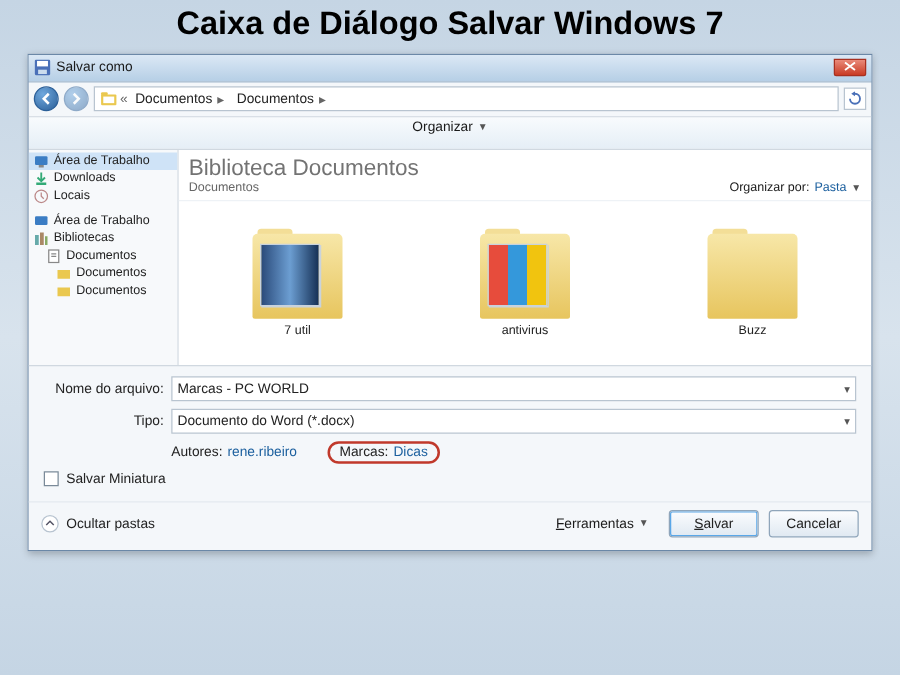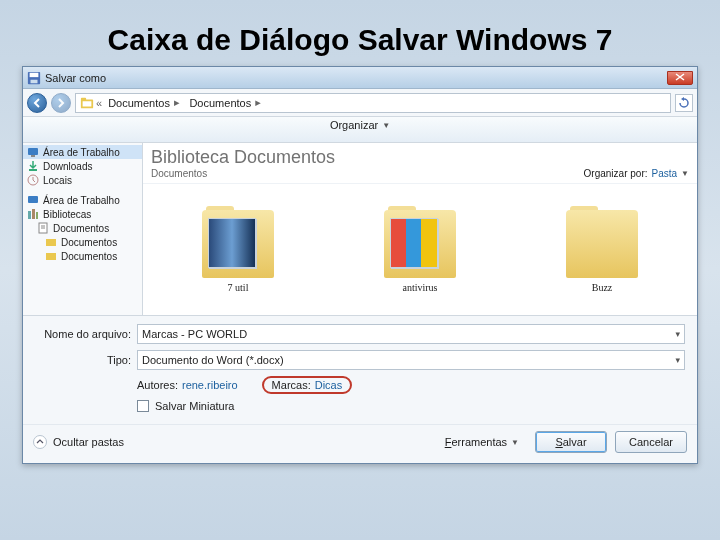--- a/index.html
+++ b/index.html
@@ -5,24 +5,24 @@
   * { box-sizing: border-box; margin: 0; padding: 0; }
   body {
     width: 720px; height: 540px;
     background: linear-gradient(180deg, #c5d5e4 0%, #d8e3ed 50%, #c5d5e4 100%);
     font-family: "Segoe UI", Tahoma, sans-serif;
     font-size: 11px;
     color: #222;
     overflow: hidden;
   }
   .slide-title {
-    font-size: 30px;
+    font-size: 26px;
     font-weight: 700;
     text-align: center;
-    padding: 23px 0 10px;
+    padding: 4px 0 10px;
     line-height: 1.1;
     font-family: Arial, sans-serif;
     color: #000;
   }
   .dialog {
     width: 676px;
     margin: 0 auto;
     background: #fff;
     border: 1px solid #6b88a7;
     box-shadow: 0 2px 6px rgba(0,0,0,0.25);
@@ -117,39 +117,39 @@
   .lib-org { font-size: 10px; color:#1a1a1a; display:flex; align-items:center; gap:4px;margin-top:10px; }
   .lib-org .link { color:#1b5f9e; }
   .folders { flex:1; display:flex; align-items:center; justify-content:space-around; padding: 8px 4px 4px; }
   .folder-item { display:flex; flex-direction:column; align-items:center; gap:4px; width: 100px; }
   .folder-thumb { width: 72px; height: 68px; position:relative; }
   .folder-back { position:absolute; inset:0; background:linear-gradient(180deg,#f7e7a8,#e7c55e); border-radius:4px 4px 2px 2px; }
   .folder-tab { position:absolute; top:-4px; left:4px; width:28px; height:8px; background:#f3de97; border-radius:3px 3px 0 0; }
   .folder-preview { position:absolute; left:6px; top:8px; width:48px; height:50px; background:#fff; border:1px solid #c9d3dc; box-shadow:1px 1px 0 #c9d3dc; }
   .folder-preview.util { background:linear-gradient(90deg,#2a4a7a,#6c9ed2 50%,#153055); }
   .folder-preview.av1 { background:linear-gradient(90deg,#e74c3c 0 33%, #3498db 33% 66%, #f1c40f 66%); }
-  .folder-label { font-size: 10px; color:#222;font-family:Liberation Serif, serif; }
+  .folder-label { font-size: 10px; color:#222; }
   .form {
     padding: 8px 12px 4px;
     background: #f4f7fa;
     border-top: 1px solid #d0d8e0;
   }
   .form-row { display:flex; align-items:center; gap:6px; margin-bottom: 6px; }
   .form-label { width: 96px; text-align:right; font-size: 11px; color:#222; }
   .form-input {
     flex:1; height: 20px; border:1px solid #b8c4d0; background:#fff;
     padding: 0 4px; display:flex; align-items:center; justify-content:space-between;
   }
   .form-input .combo-arrow { font-size:9px; color:#555; }
   .meta-row { display:flex; gap:24px; margin-left: 102px; margin-bottom:6px; align-items:center; }
   .meta-pair { display:flex; gap:4px; font-size:11px; }
   .meta-pair .k { color:#222; }
   .meta-pair .v { color:#1b5f9e; }
   .meta-pair.circled { border:2px solid #c0392b; border-radius:12px; padding: 1px 8px; }
-  .check-row { display:flex; align-items:center; gap:6px; margin-left:102px; margin-bottom:8px; font-size:11px; }
+  .check-row { display:flex; align-items:center; gap:6px; margin-bottom:8px; font-size:11px; }
   .chk { width:12px; height:12px; border:1px solid #7a8a99; background:#fff; }
   .actions {
     display:flex; align-items:center; padding: 6px 10px 10px;
     gap: 8px;
     border-top: 1px solid #e3e9ef;
     background:#f4f7fa;
   }
   .hide-folders { display:flex; align-items:center; gap:6px; font-size:11px; }
   .hide-caret { width:14px;height:14px;border:1px solid #b8c4d0;border-radius:50%;display:flex;align-items:center;justify-content:center;background:#fff; }
   .spacer { flex:1; }

